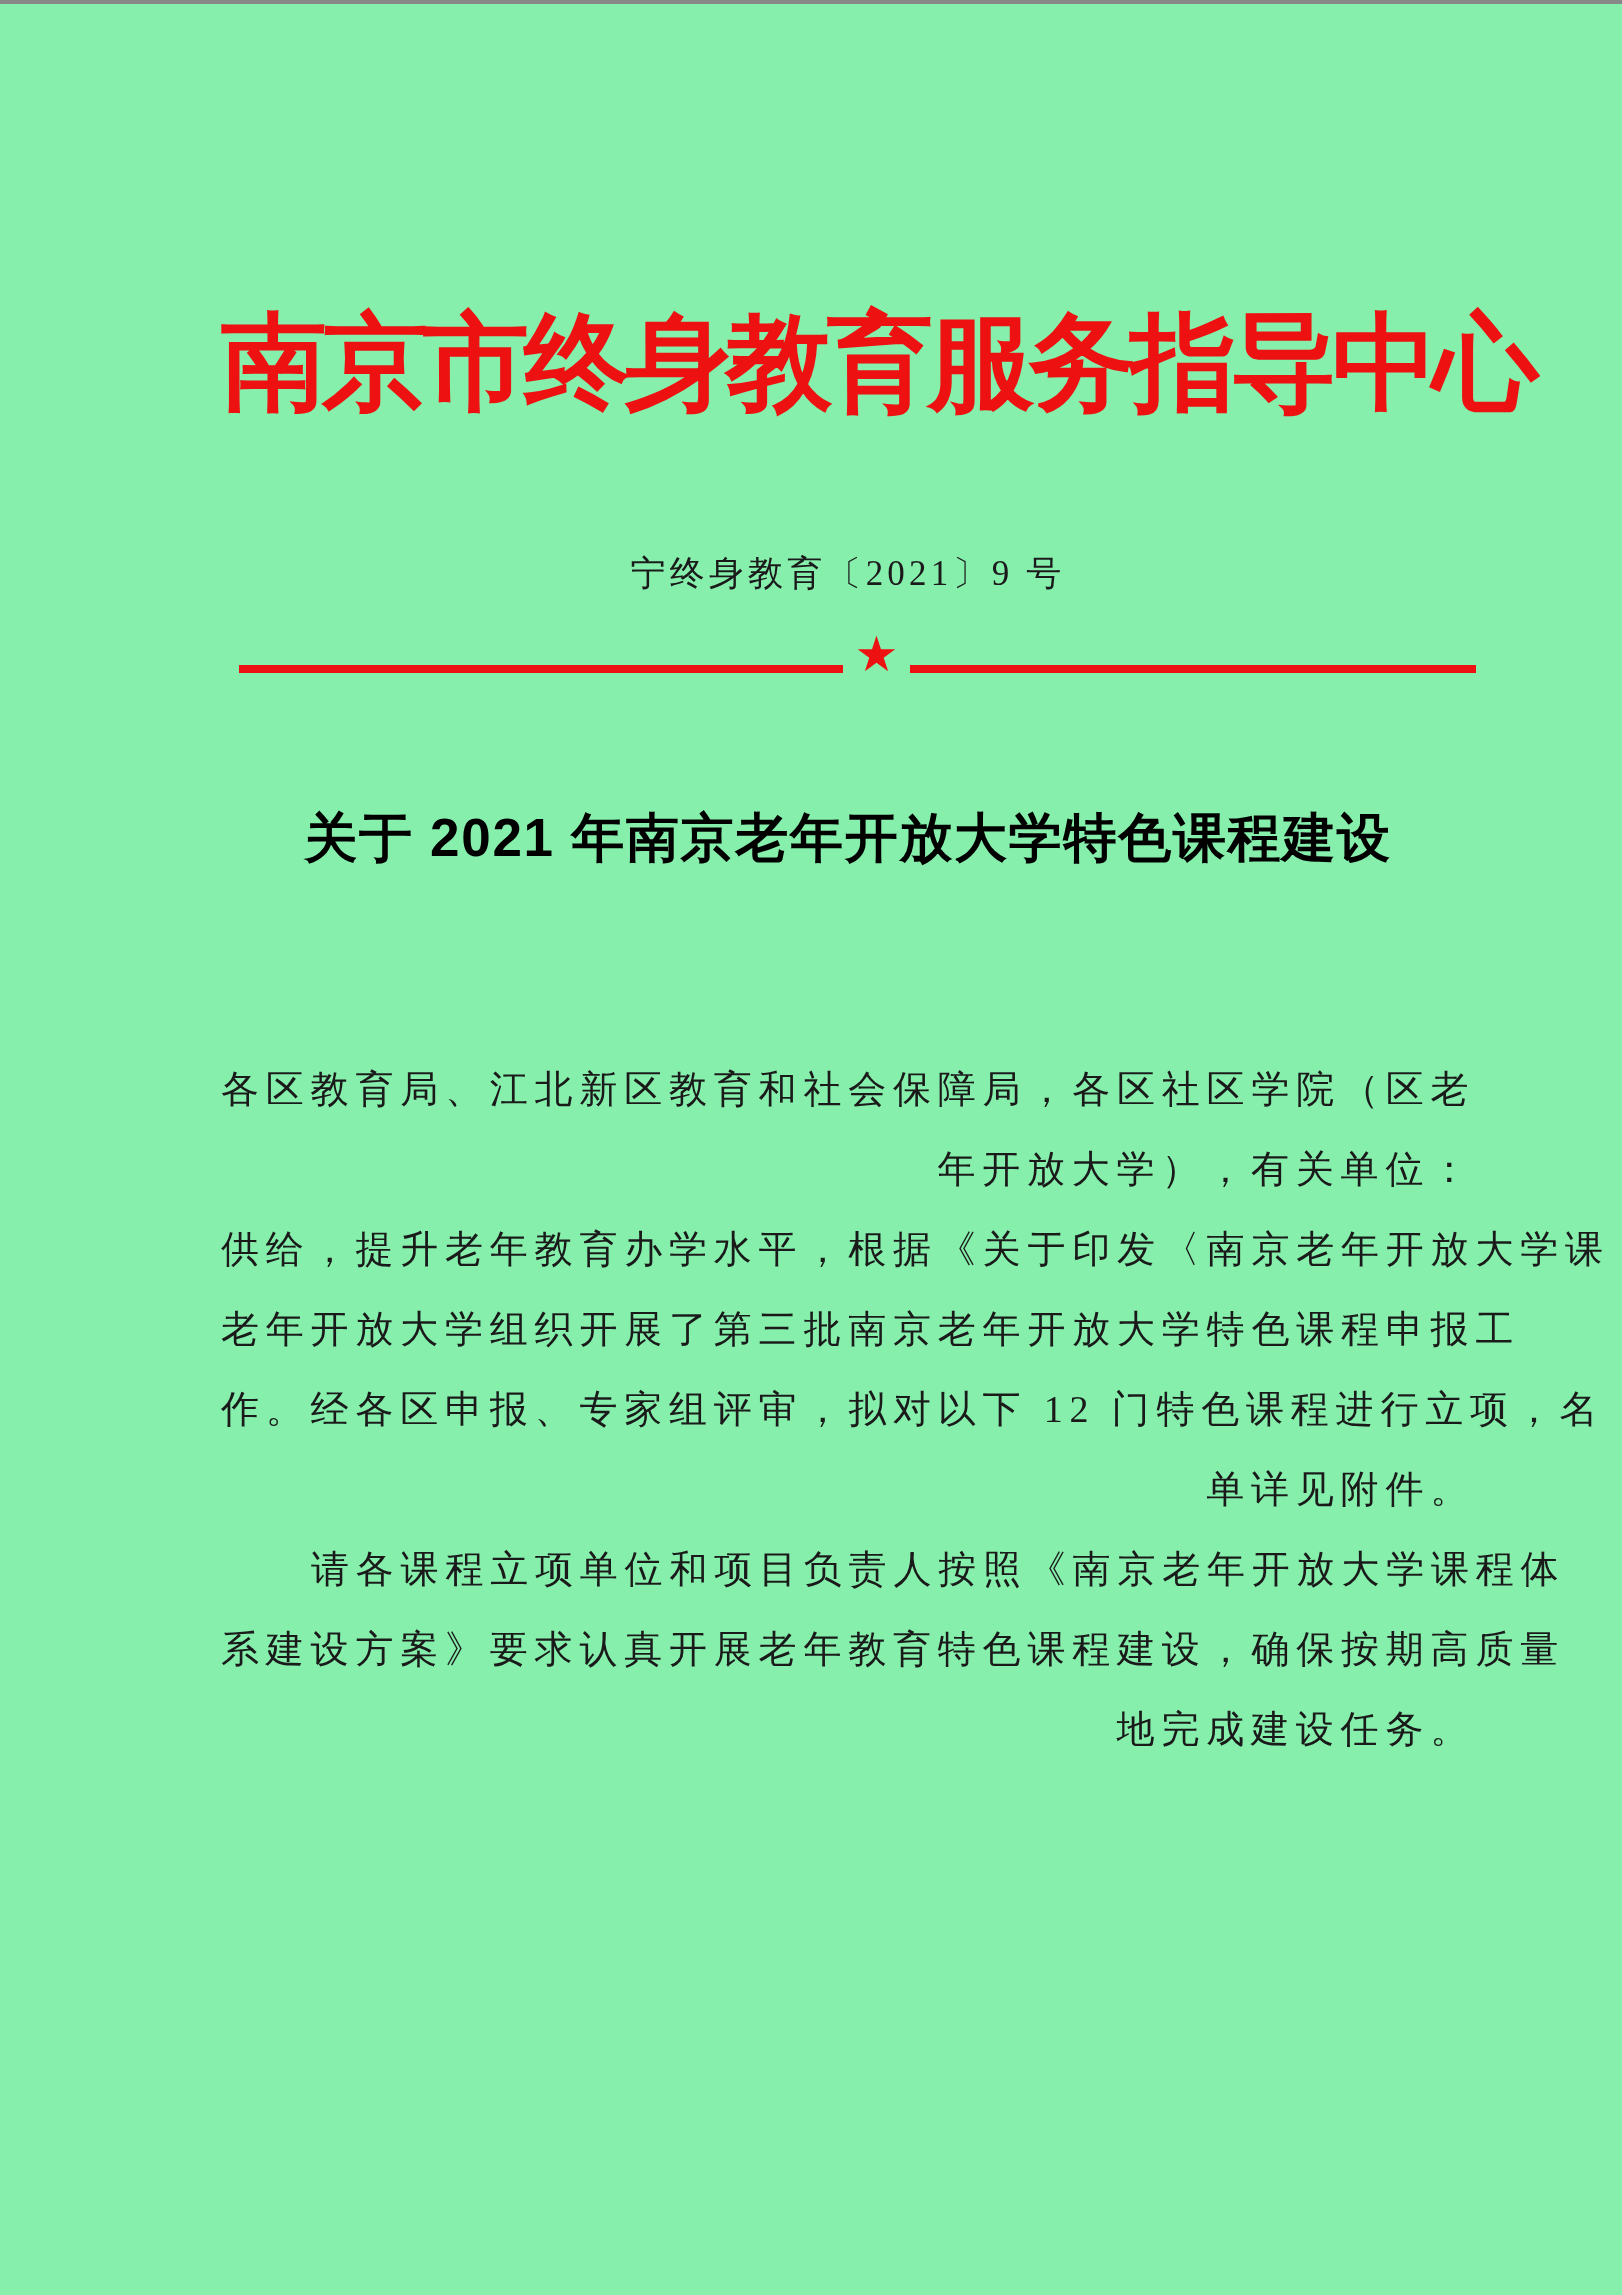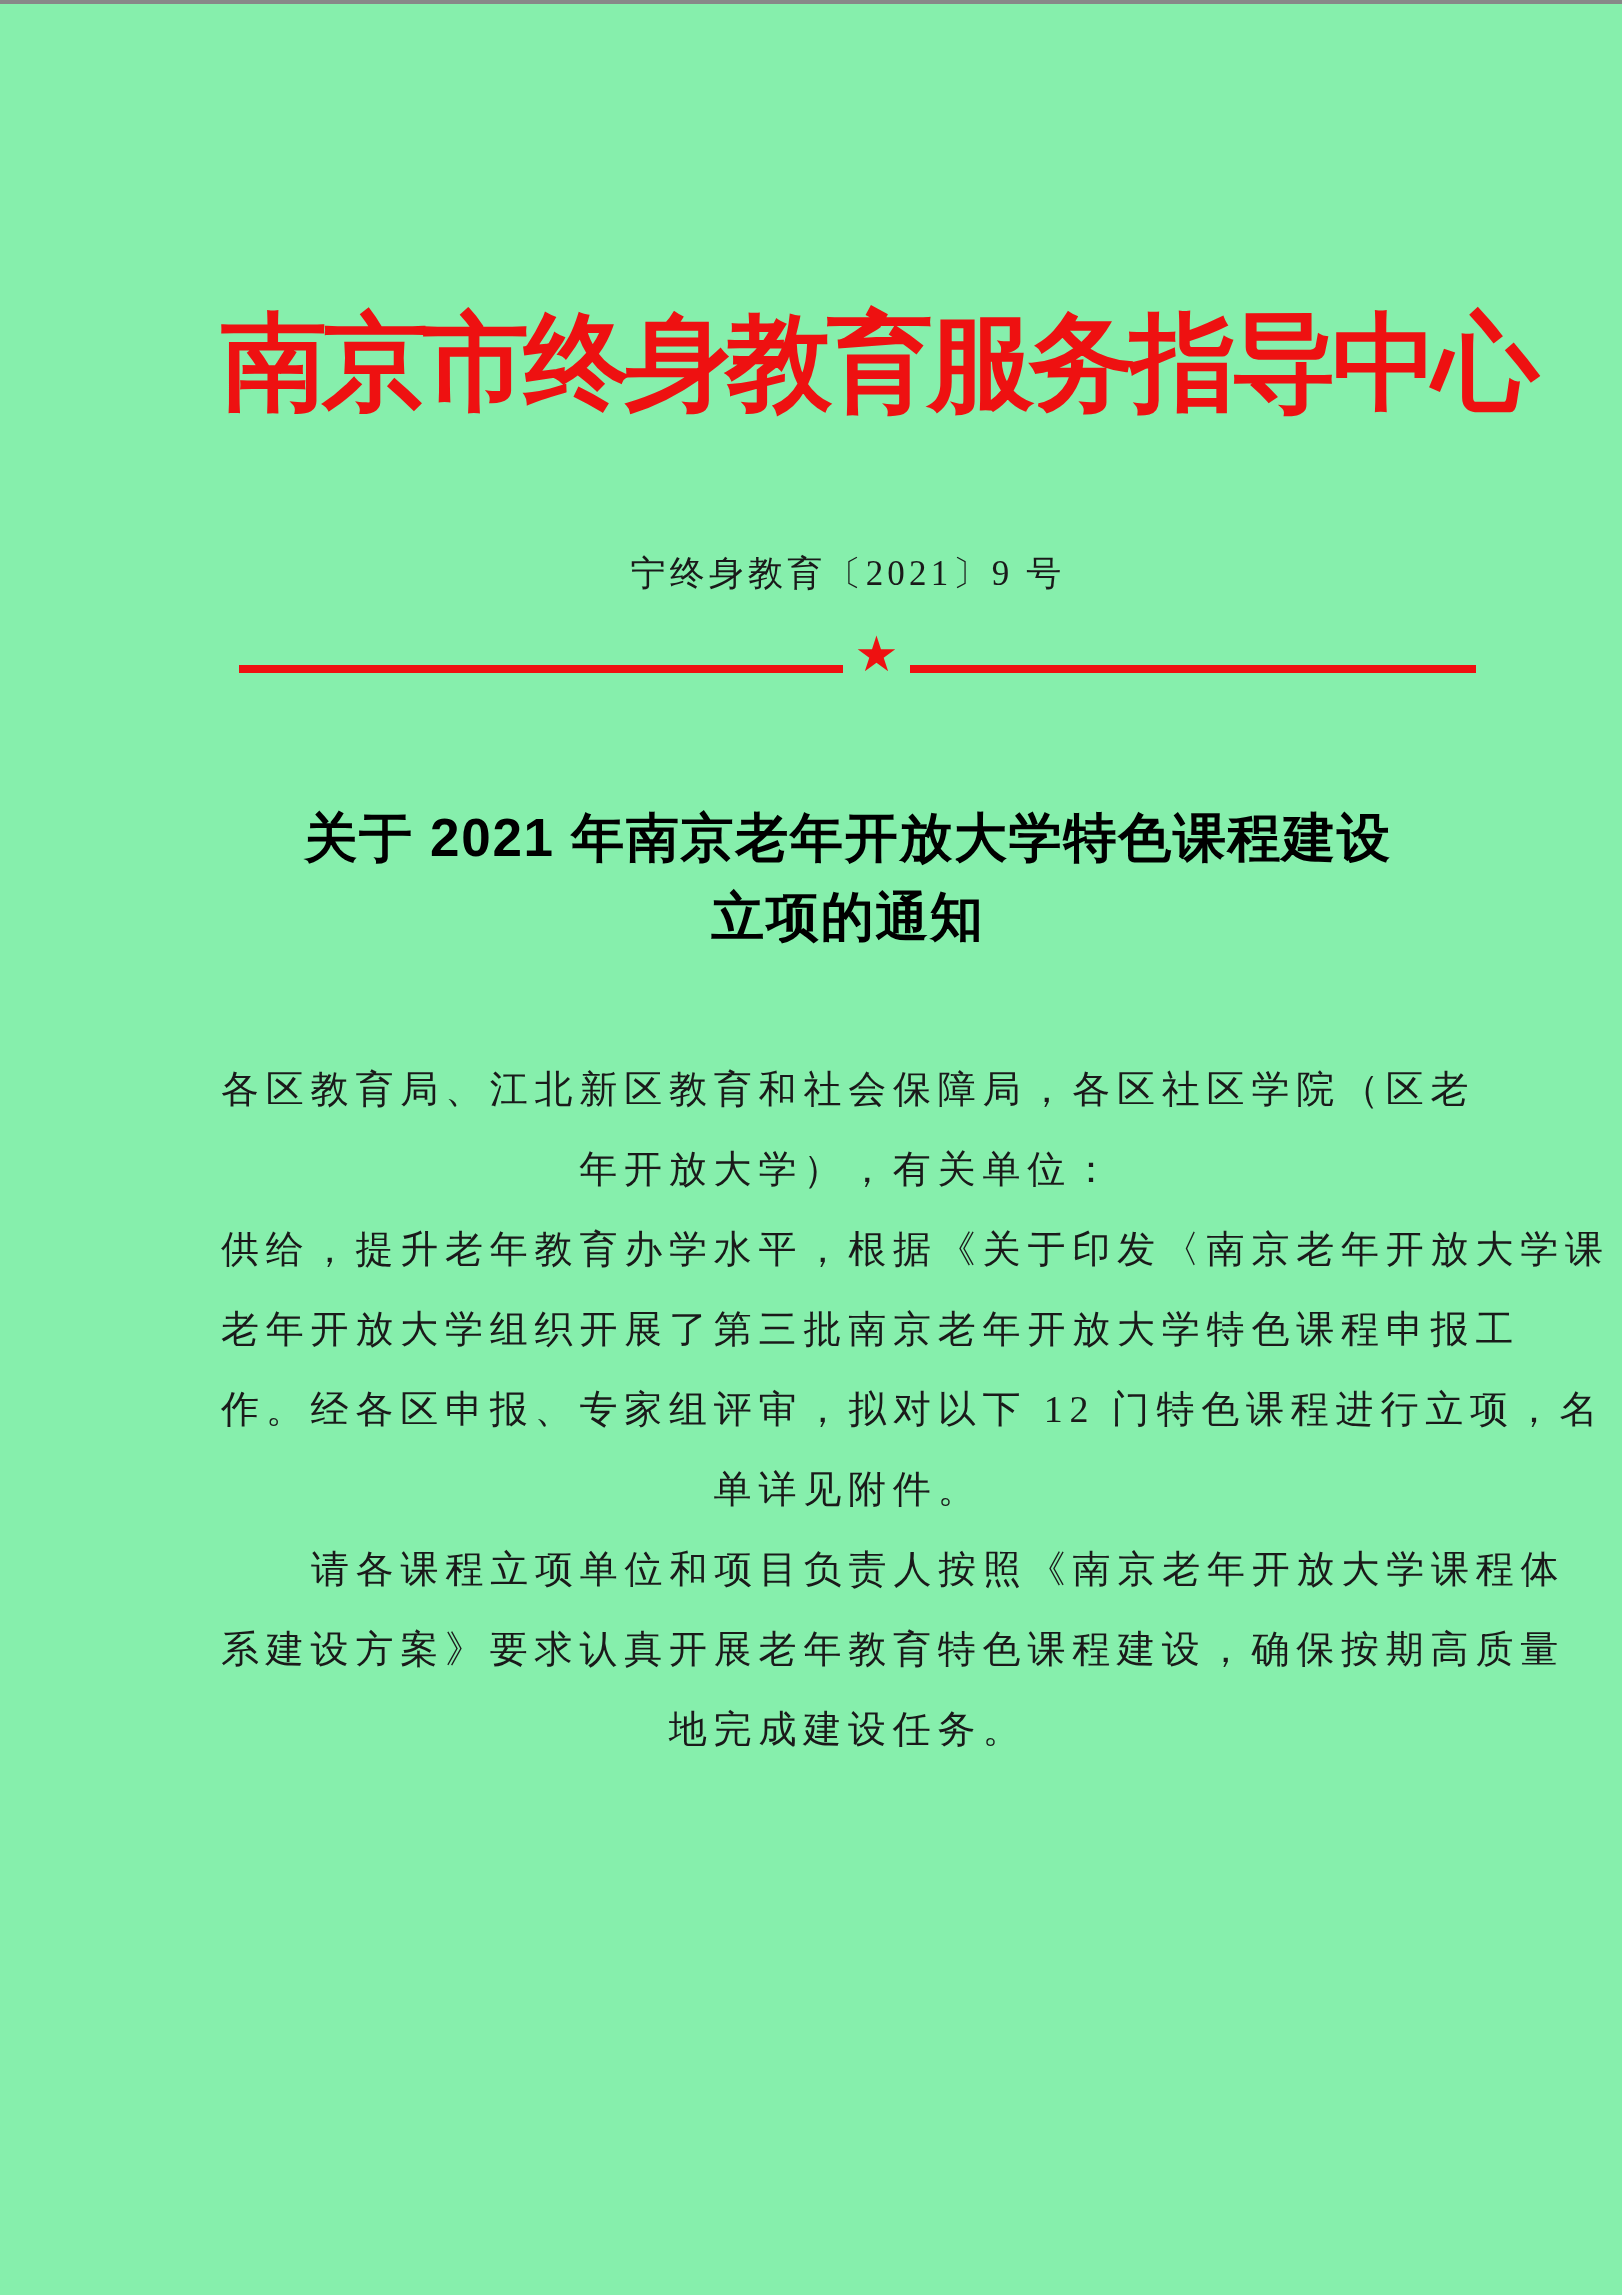--- a/index.html
+++ b/index.html
@@ -75,21 +75,21 @@
   .doc-body {
     position:absolute;
     top:1045px; left:0; width:100%;
     color:#1a1a1a;
   }
   .body-line {
     white-space:nowrap;
     font-size:38px;
     line-height:80px;
     letter-spacing:6.8px;
-    text-align:center;
+    text-align:right;
   }
   .body-line.indent { text-indent:90px; }
 </style>
 </head>
 <body>
 
 <div id="page">
   <div id="content">
 
     <div class="org-name">南京市终身教育服务指导中心</div>
@@ -97,21 +97,20 @@
     <div class="doc-number">宁终身教育〔2021〕9 号</div>
 
     <div class="divider">
       <div class="rule rule-left"></div>
       <div class="star">★</div>
       <div class="rule rule-right"></div>
     </div>
 
     <div class="notice-title">
       <div class="t-line">关于 2021 年南京老年开放大学特色课程建设</div>
-      <div class="t-line">立项的通知</div>
     </div>
 
     <div class="doc-body">
       <div class="body-line">各区教育局、江北新区教育和社会保障局，各区社区学院（区老</div>
       <div class="body-line">年开放大学），有关单位：</div>
       <div class="body-line">供给，提升老年教育办学水平，根据《关于印发〈南京老年开放大学课</div>
       <div class="body-line">老年开放大学组织开展了第三批南京老年开放大学特色课程申报工</div>
       <div class="body-line">作。经各区申报、专家组评审，拟对以下 12 门特色课程进行立项，名</div>
       <div class="body-line">单详见附件。</div>
       <div class="body-line indent">请各课程立项单位和项目负责人按照《南京老年开放大学课程体</div>

